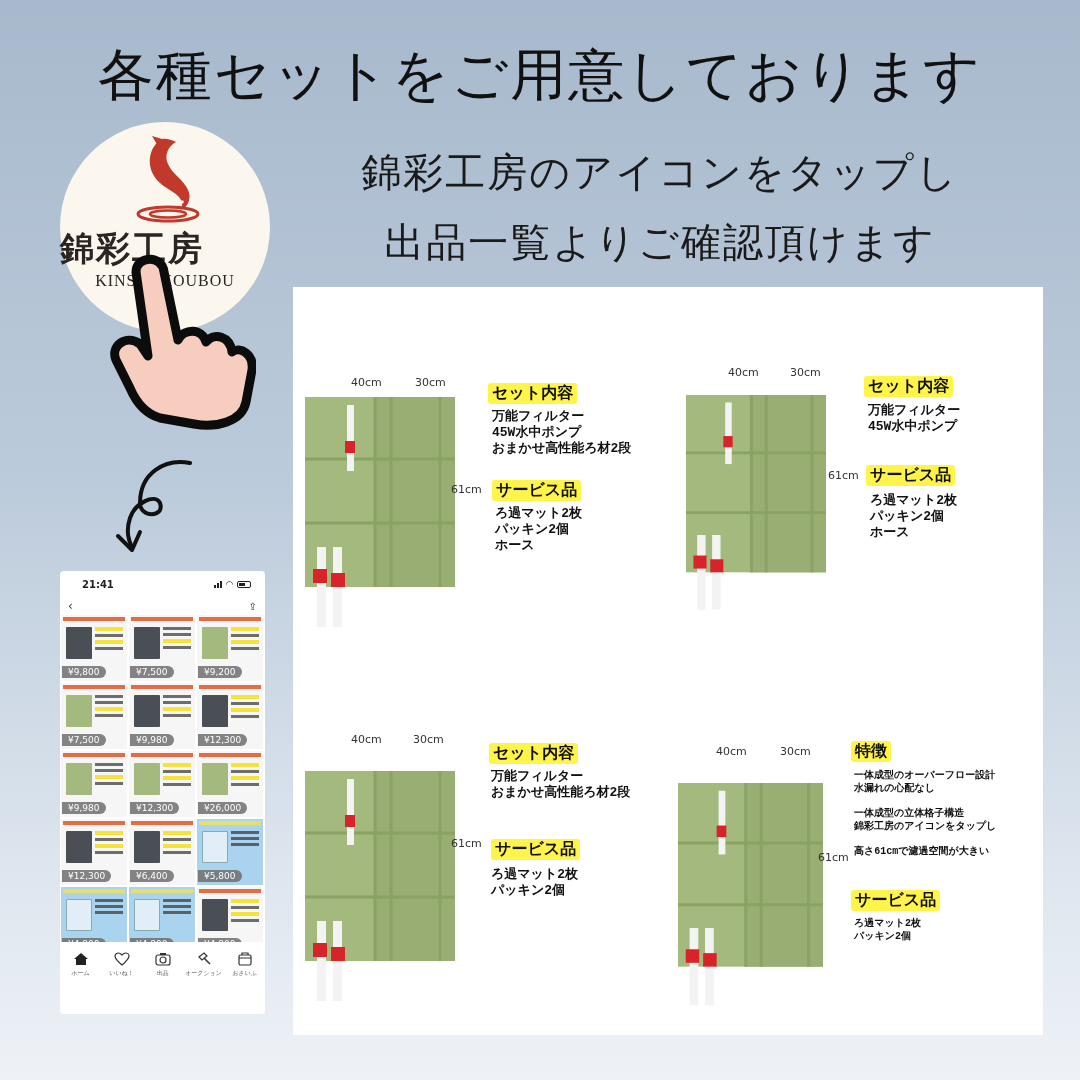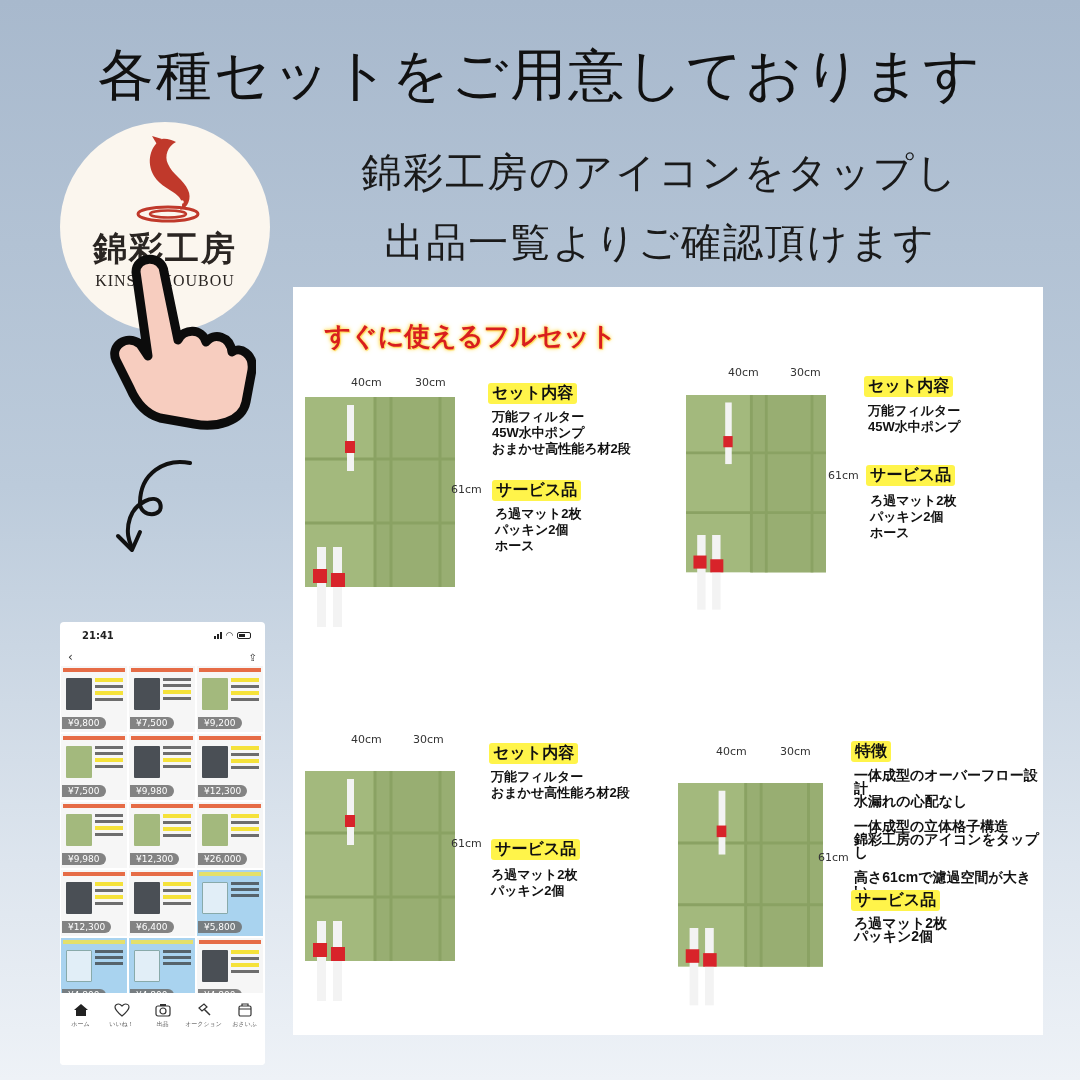--- a/index.html
+++ b/index.html
@@ -20,33 +20,33 @@
   .subline.l1 { top: 145px; }
   .subline.l2 { top: 215px; }
 
   
   .shop-circle {
     position: absolute; left: 60px; top: 122px; width: 210px; height: 210px; border-radius: 50%;
     background: #fbf6ee;
   }
   .koi { position: absolute; left: 72px; top: 12px; width: 70px; height: 90px; }
   .shop-name {
-    position: absolute; left: 0; top: 104px; width: 210px; text-align: center;
+    position: absolute; left: 0; top: 104px; width: 210px; text-align: left;
     font-family: "DejaVu Serif", serif; font-size: 34px; font-weight: bold; color: #2a2522; letter-spacing: 2px;
   }
   .shop-roman {
     position: absolute; left: 0; top: 150px; width: 210px; text-align: center;
     font-family: "Liberation Serif", serif; font-size: 16px; color: #2a2522; letter-spacing: 1px;
   }
   .hand { position: absolute; left: 106px; top: 252px; width: 150px; height: 180px; }
   .curl-arrow { position: absolute; left: 110px; top: 448px; width: 100px; height: 110px; }
 
   
   .phone {
-    position: absolute; left: 60px; top: 622px; width: 205px; height: 443px;
+    position: absolute; left: 60px; top: 571px; width: 205px; height: 443px;
     background: #fff; border-radius: 4px; overflow: hidden; font-family: "DejaVu Sans", sans-serif;
   }
   .status { height: 26px; display: flex; justify-content: space-between; align-items: center; padding: 0 14px 0 22px; font-size: 10px; font-weight: bold; color: #222; }
   .status-icons { display: flex; gap: 4px; align-items: center; }
   .bars { display: flex; gap: 1px; align-items: flex-end; }
   .bars i { display: block; width: 2px; background: #222; }
   .battery { width: 14px; height: 7px; border: 1px solid #222; border-radius: 2px; position: relative; }
   .battery::after { content: ""; position: absolute; left: 1px; top: 1px; width: 6px; height: 3px; background: #222; }
   .navbar { height: 18px; display: flex; justify-content: space-between; align-items: center; padding: 0 8px; font-size: 12px; color: #333; }
   .grid { display: grid; grid-template-columns: repeat(3, 66px); gap: 2px; padding: 0 1px; }
@@ -75,22 +75,22 @@
     position: absolute; left: 0; width: 375px; text-align: center; font-family: "DejaVu Sans", sans-serif;
     font-weight: bold; color: #d81e1e; font-size: 24px;
     text-shadow: 0 0 3px #ffd84a, 0 0 5px #ffd84a, 1px 1px 0 #ffe37a;
   }
   .tank-img { position: absolute; }
   .dim { position: absolute; font-family: "DejaVu Sans", sans-serif; font-size: 11px; color: #333; }
   .label-y {
     position: absolute; background: #fff44a; padding: 0 4px; border-radius: 3px;
     font-family: "DejaVu Sans", sans-serif; font-weight: bold; font-size: 16px; color: #111;
   }
-  .lines { position: absolute; font-family: Liberation Sans, sans-serif; font-weight: bold; font-size: 13px; color: #111; line-height: 16px; }
-  .lines.sm { font-size: 14px; line-height: 13px; }
+  .lines { position: absolute; font-family: Liberation Mono, monospace; font-weight: bold; font-size: 13px; color: #111; line-height: 16px; }
+  .lines.sm { font-size: 10px; line-height: 13px; }
 </style>
 </head>
 <body>
 
 <div class="headline">各種セットをご用意しております</div>
 <div class="subline l1">錦彩工房のアイコンをタップし</div>
 <div class="subline l2">出品一覧よりご確認頂けます</div>
 
 <div class="shop-circle">
   <svg class="koi" viewBox="0 0 70 90">
@@ -328,21 +328,20 @@
           <path d="M5 3 L5 1 L11 1 L11 3 M2 6 L14 6" fill="none" stroke="#333" stroke-width="1.2"></path>
         </svg>
       <span>おさいふ</span>
     </div>
   </div>
 </div>
 
 <div class="panel">
 
   <div class="card" style="left:0;top:0;">
-    <div class="card-title" style="top:32px;left:-10px;font-size:26px;">すぐに使えるフルセット</div>
     <svg class="tank-img" style="left:12px;top:110px;" width="150" height="240" viewBox="0 0 150 240">
       <rect x="0" y="0" width="150" height="190" fill="#a3b97d"></rect>
       <rect x="70" y="0" width="80" height="190" fill="#98ae72"></rect>
       <g stroke="#8aa263" stroke-width="3">
           <line x1="0" y1="62" x2="150" y2="62"></line>
           <line x1="0" y1="126" x2="150" y2="126"></line>
           <line x1="70" y1="0" x2="70" y2="190"></line>
           <line x1="86" y1="0" x2="86" y2="190"></line>
           <line x1="135" y1="0" x2="135" y2="190"></line>
         </g>

